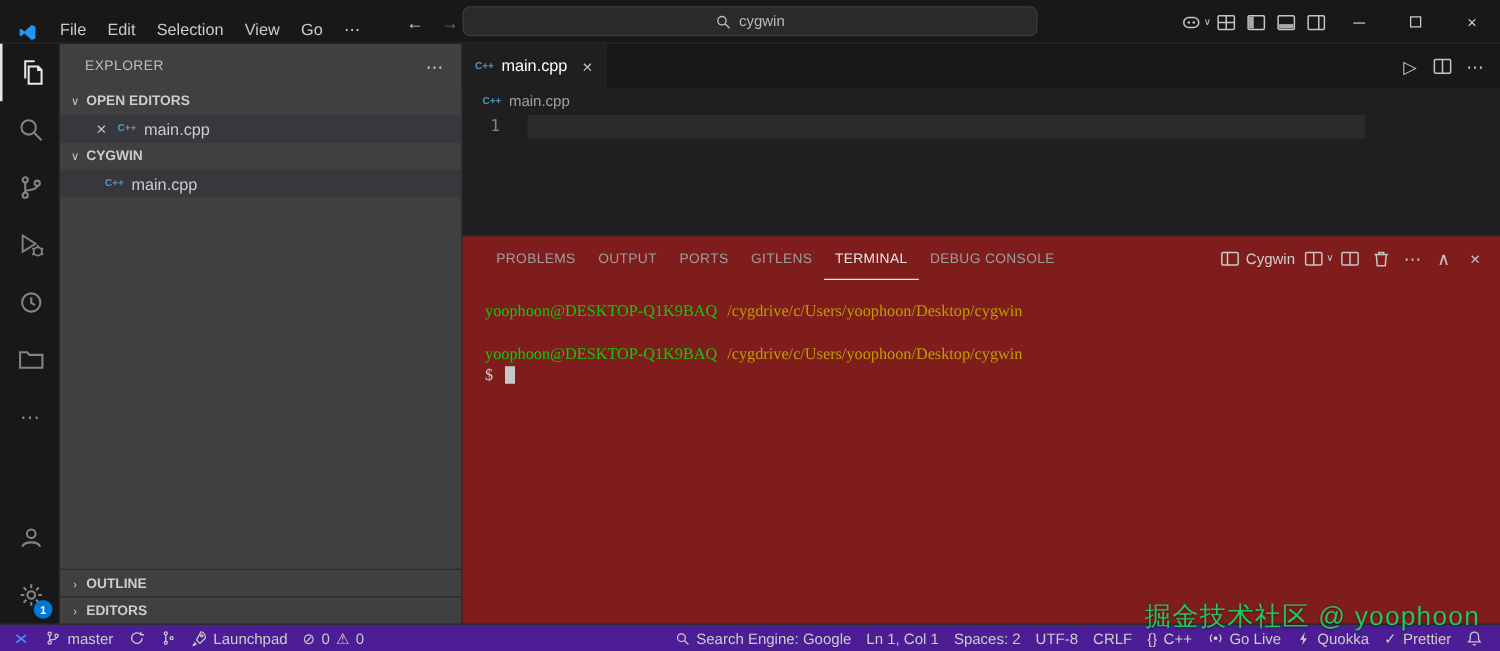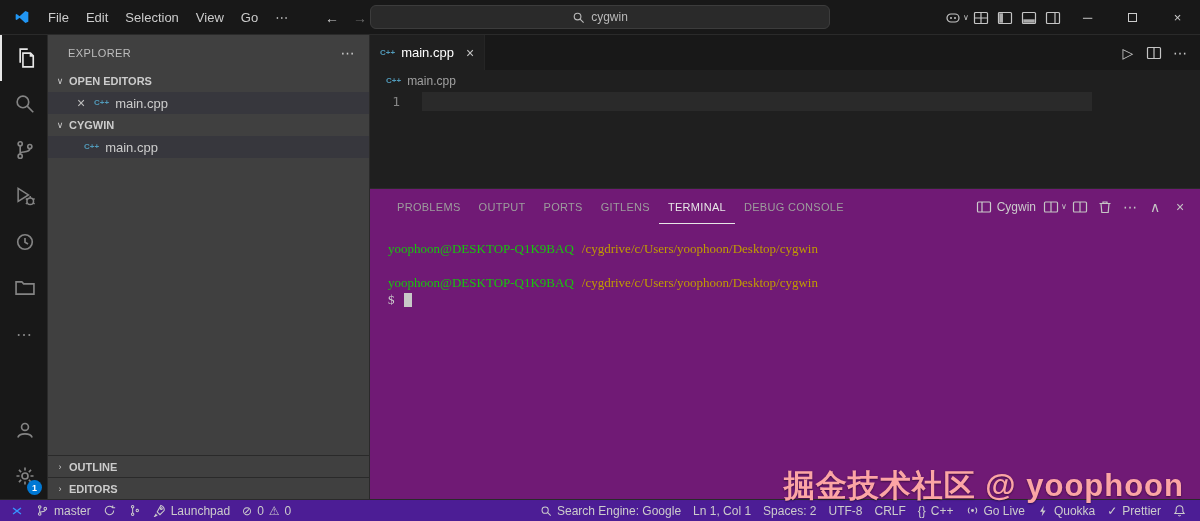--- a/index.html
+++ b/index.html
@@ -2,21 +2,21 @@
 <html><head>
 <meta charset="utf-8">
 <style>
   *{box-sizing:border-box;margin:0;padding:0}
   html,body{width:1200px;height:521px;overflow:hidden}
   body{background:#1f1f1f;color:#ccc;font-family:"Liberation Sans",sans-serif;font-size:13px;position:relative;cursor:default}
   svg{display:block}
   .window{display:flex;flex-direction:column;width:1200px;height:521px}
 
   
-  .titlebar{height:35px;background:#181818;border-bottom:1px solid #2a2a2a;display:flex;align-items:center;position:relative;flex:none}
+  .titlebar{height:35px;background:#181818;border-bottom:1px solid #2a2a2a;display:flex;align-items:flex-end;position:relative;flex:none}
   .tb-logo{margin:0 10px 0 14px;display:flex}
   .tb-menus{display:flex;gap:1px}
   .tb-menu{padding:3px 8px;border-radius:5px;font-size:13px;color:#cccccc;cursor:pointer}
   .tb-nav{position:absolute;top:0;height:35px;display:flex;align-items:center;color:#cccccc;font-size:14px;cursor:pointer;width:24px;justify-content:center}
   .tb-nav.back{left:320px}
   .tb-nav.fwd{left:348px;color:#6a6a6a}
   .cmd{position:absolute;left:50%;top:5px;transform:translateX(-50%);width:460px;height:24px;background:#2a2a2a;border:1px solid #3c3c3c;border-radius:6px;display:flex;align-items:center;justify-content:center;gap:6px;color:#b9b9b9;font-size:12px;cursor:pointer}
   .tb-right{position:absolute;right:0;top:0;height:35px;display:flex;align-items:center}
   .ico{display:inline-flex;align-items:center;justify-content:center;min-width:24px;height:24px;color:#c5c5c5;cursor:pointer;font-size:14px;border-radius:4px}
   .chev{font-size:8px;color:#c5c5c5;margin-left:2px}
@@ -55,21 +55,21 @@
   .tab{display:flex;align-items:center;gap:6px;padding:0 10px;background:#1f1f1f;color:#ffffff;border-right:1px solid #252525;font-size:13px;cursor:pointer}
   .tab-close{color:#c5c5c5;margin-left:6px;font-size:14px;cursor:pointer}
   .tb-actions{margin-left:auto;display:flex;align-items:center;gap:2px;padding-right:8px}
   .breadcrumb{height:22px;display:flex;align-items:center;gap:6px;padding-left:16px;color:#a0a0a0;font-size:12px;cursor:pointer;flex:none}
   .code{height:96px;font-family:"DejaVu Sans Mono",monospace;flex:none}
   .codeline{display:flex;align-items:center;height:19px}
   .gutter{width:52px;text-align:right;padding-right:22px;color:#858585;font-size:13px;flex:none}
   .linehl{height:19px;width:670px;background:#2a2a2a}
 
   
-  .panel{flex:1;background:#701a75;border-top:1px solid #2a2a2a;display:flex;flex-direction:column;min-height:0}
+  .panel{flex:1;background:#7f1d1d;border-top:1px solid #2a2a2a;display:flex;flex-direction:column;min-height:0}
   .panel-head{height:35px;display:flex;align-items:center;padding:0 8px 0 18px;flex:none}
   .ptabs{display:flex;height:100%;align-items:stretch}
   .ptab{display:flex;align-items:center;padding:0 9px;font-size:11px;color:#9d9d9d;letter-spacing:.3px;cursor:pointer}
   .ptab.active{color:#e7e7e7;box-shadow:inset 0 -1px 0 #e7e7e7}
   .pactions{margin-left:auto;display:flex;align-items:center;gap:1px;color:#c5c5c5}
   .pgroup{display:inline-flex;align-items:center;gap:5px;padding:0 6px;font-size:12px;color:#cccccc;cursor:pointer}
   .terminal{padding:16px 0 0 18px;font-family:Liberation Serif, serif;font-size:13px;line-height:17px;color:#cccccc}
   .tline{height:17px;white-space:pre}
   .tgreen{color:#16c60c}
   .tyellow{color:#c19c00}
@@ -80,21 +80,21 @@
 
   
   .statusbar{height:22px;background:#4c1d95;border-top:1px solid #2a2a2a;display:flex;align-items:center;font-size:12px;color:#cccccc;padding:0 8px 0 4px;flex:none}
   .sbl,.sbr{display:flex;align-items:center}
   .sbr{margin-left:auto}
   .sbi{display:inline-flex;align-items:center;gap:5px;padding:0 6px;height:22px;cursor:pointer}
   .remote{color:#3794ff}
   .gl{font-size:12px;color:#cccccc}
 
   
-  .watermark{position:absolute;right:16px;bottom:14px;font-size:31px;font-weight:700;color:#fca5a5;letter-spacing:1px;z-index:40;text-shadow:0 1px 2px rgba(0,0,0,.45)}
+  .watermark{position:absolute;right:16px;bottom:14px;font-size:21px;font-weight:400;color:#22c55e;letter-spacing:1px;z-index:40;text-shadow:0 1px 2px rgba(0,0,0,.45)}
 </style>
 </head>
 <body>
 
 <div class="window">
 
   <header class="titlebar">
     <span class="tb-logo">
       <svg width="16" height="16" viewBox="0 0 24 24">
           <path fill="#2196f3" d="M17 3l-8.6 7.9L4 7.6 2.5 8.4v7.2L4 16.4l4.4-3.3L17 21l4.5-1.8V4.8z"></path>

